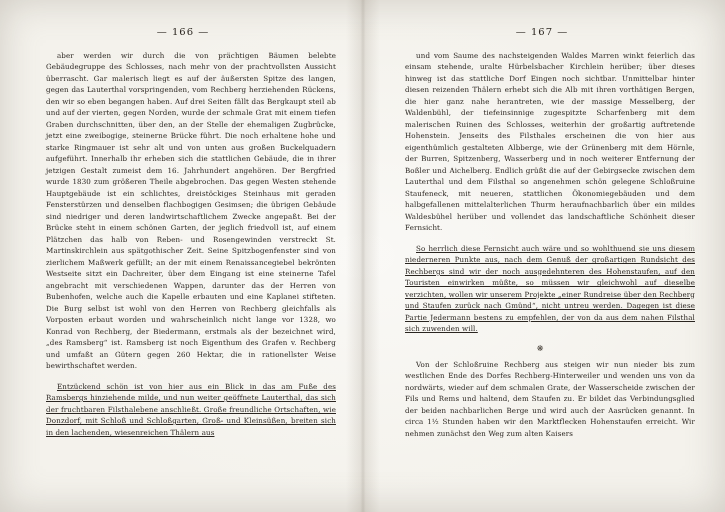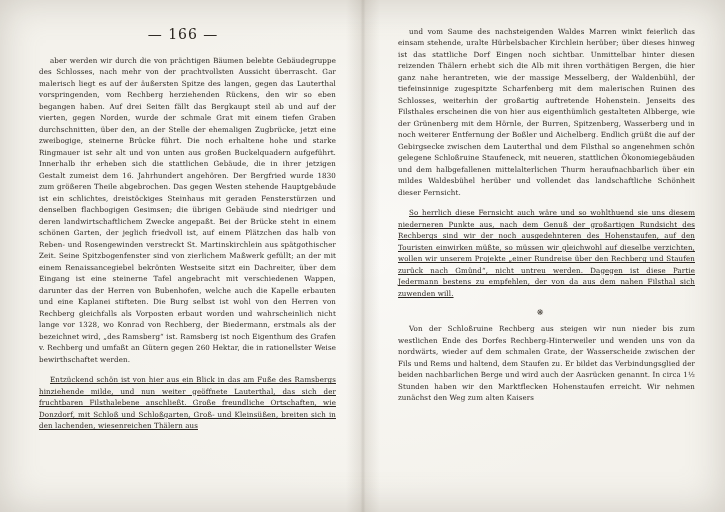--- a/index.html
+++ b/index.html
@@ -47,33 +47,33 @@
     position: absolute;
     top: 0;
     height: 512px;
     box-sizing: border-box;
   }
   .page-left  { left: 0;    width: 362px; padding: 26px 26px 18px 30px; }
   .page-right { left: 363px; width: 362px; padding: 26px 30px 18px 26px; }
 
   .folio {
     text-align: center;
-    font-size: 14px;
+    font-size: 10px;
     letter-spacing: 1px;
     color: #2b2620;
     margin-bottom: 13px;
     font-family: "DejaVu Serif", serif;
   }
 
   .para {
     font-size: 7.1px;
     line-height: 1.62;
     text-align: justify;
     color: #2a2520;
-    margin: 0 0 3px 9px;
+    margin: 0 0 3px 16px;
     letter-spacing: 0.12px;
     hyphens: auto;
   }
   .para.indent { text-indent: 11px; }
   .para.spaced { margin-top: 9px; text-decoration: underline; }
 
   .ornament {
     text-align: center;
     font-size: 8px;
     color: #4a443c;
@@ -86,20 +86,21 @@
 
 <div class="book">
 
   <div class="page page-left">
     <div class="folio">—  166  —</div>
     <p class="para indent">aber werden wir durch die von prächtigen Bäumen belebte Gebäudegruppe des Schlosses, nach mehr von der prachtvollsten Aussicht überrascht. Gar malerisch liegt es auf der äußersten Spitze des langen, gegen das Lauterthal vorspringenden, vom Rechberg herziehenden Rückens, den wir so eben begangen haben. Auf drei Seiten fällt das Bergkaupt steil ab und auf der vierten, gegen Norden, wurde der schmale Grat mit einem tiefen Graben durchschnitten, über den, an der Stelle der ehemaligen Zugbrücke, jetzt eine zweibogige, steinerne Brücke führt. Die noch erhaltene hohe und starke Ringmauer ist sehr alt und von unten aus großen Buckelquadern aufgeführt. Innerhalb ihr erheben sich die stattlichen Gebäude, die in ihrer jetzigen Gestalt zumeist dem 16. Jahrhundert angehören. Der Bergfried wurde 1830 zum größeren Theile abgebrochen. Das gegen Westen stehende Hauptgebäude ist ein schlichtes, dreistöckiges Steinhaus mit geraden Fensterstürzen und denselben flachbogigen Gesimsen; die übrigen Gebäude sind niedriger und deren landwirtschaftlichem Zwecke angepaßt. Bei der Brücke steht in einem schönen Garten, der jeglich friedvoll ist, auf einem Plätzchen das halb von Reben- und Rosengewinden verstreckt St. Martinskirchlein aus spätgothischer Zeit. Seine Spitzbogenfenster sind von zierlichem Maßwerk gefüllt; an der mit einem Renaissancegiebel bekrönten Westseite sitzt ein Dachreiter, über dem Eingang ist eine steinerne Tafel angebracht mit verschiedenen Wappen, darunter das der Herren von Bubenhofen, welche auch die Kapelle erbauten und eine Kaplanei stifteten. Die Burg selbst ist wohl von den Herren von Rechberg gleichfalls als Vorposten erbaut worden und wahrscheinlich nicht lange vor 1328, wo Konrad von Rechberg, der Biedermann, erstmals als der bezeichnet wird, „des Ramsberg“ ist. Ramsberg ist noch Eigenthum des Grafen v. Rechberg und umfaßt an Gütern gegen 260 Hektar, die in rationellster Weise bewirthschaftet werden.</p>
     <p class="para indent spaced">Entzückend schön ist von hier aus ein Blick in das am Fuße des Ramsbergs hinziehende milde, und nun weiter geöffnete Lauterthal, das sich der fruchtbaren Filsthalebene anschließt. Große freundliche Ortschaften, wie Donzdorf, mit Schloß und Schloßgarten, Groß- und Kleinsüßen, breiten sich in den lachenden, wiesenreichen Thälern aus</p>
   </div>
 
   <div class="page page-right">
+    <div class="folio">—  167  —</div>
     <p class="para indent">und vom Saume des nachsteigenden Waldes Marren winkt feierlich das einsam stehende, uralte Hürbelsbacher Kirchlein herüber; über dieses hinweg ist das stattliche Dorf Eingen noch sichtbar. Unmittelbar hinter diesen reizenden Thälern erhebt sich die Alb mit ihren vorthätigen Bergen, die hier ganz nahe herantreten, wie der massige Messelberg, der Waldenbühl, der tiefeinsinnige zugespitzte Scharfenberg mit dem malerischen Ruinen des Schlosses, weiterhin der großartig auftretende Hohenstein. Jenseits des Filsthales erscheinen die von hier aus eigenthümlich gestalteten Albberge, wie der Grünenberg mit dem Hörnle, der Burren, Spitzenberg, Wasserberg und in noch weiterer Entfernung der Boßler und Aichelberg. Endlich grüßt die auf der Gebirgsecke zwischen dem Lauterthal und dem Filsthal so angenehmen schön gelegene Schloßruine Staufeneck, mit neueren, stattlichen Ökonomiegebäuden und dem halbgefallenen mittelalterlichen Thurm heraufnachbarlich über ein mildes Waldesbühel herüber und vollendet das landschaftliche Schönheit dieser Fernsicht.</p>
     <p class="para indent spaced">So herrlich diese Fernsicht auch wäre und so wohlthuend sie uns diesem niederneren Punkte aus, nach dem Genuß der großartigen Rundsicht des Rechbergs sind wir der noch ausgedehnteren des Hohenstaufen, auf den Touristen einwirken müßte, so müssen wir gleichwohl auf dieselbe verzichten, wollen wir unserem Projekte „einer Rundreise über den Rechberg und Staufen zurück nach Gmünd“, nicht untreu werden. Dagegen ist diese Partie Jedermann bestens zu empfehlen, der von da aus dem nahen Filsthal sich zuwenden will.</p>
     <div class="ornament">❋</div>
     <p class="para indent">Von der Schloßruine Rechberg aus steigen wir nun nieder bis zum westlichen Ende des Dorfes Rechberg-Hinterweiler und wenden uns von da nordwärts, wieder auf dem schmalen Grate, der Wasserscheide zwischen der Fils und Rems und haltend, dem Staufen zu. Er bildet das Verbindungsglied der beiden nachbarlichen Berge und wird auch der Aasrücken genannt. In circa 1½ Stunden haben wir den Marktflecken Hohenstaufen erreicht. Wir nehmen zunächst den Weg zum alten Kaisers</p>
   </div>
 
   <div class="gutter"></div>
   <div class="vignette"></div>
 </div>
 

